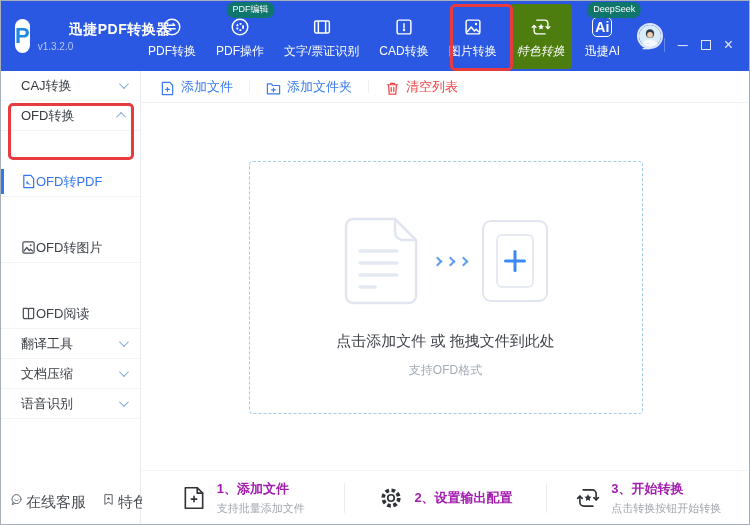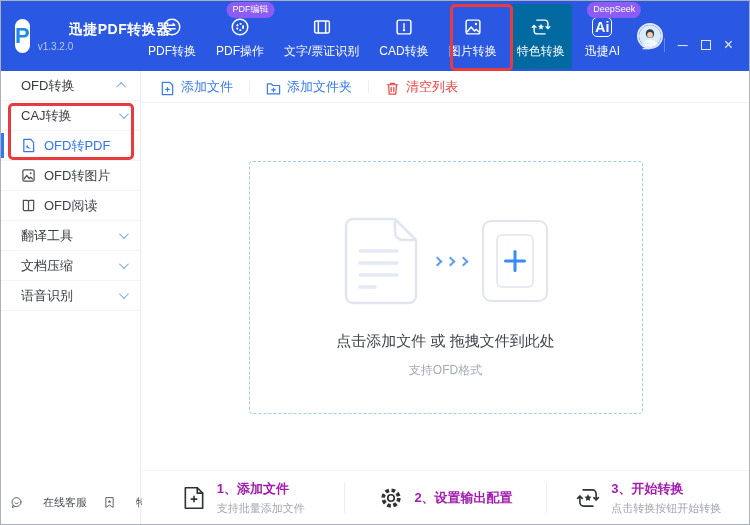--- a/index.html
+++ b/index.html
@@ -8,50 +8,50 @@
   .window { position:relative; width:750px; height:525px; border:1px solid #aab0b9; background:#fff; overflow:hidden; }
 
   
   .header { position:absolute; top:0; left:0; right:0; height:70px; background:#2a58e2; display:flex; align-items:center; }
   .logo-block { display:flex; align-items:center; gap:8px; padding-left:14px; width:138px; flex:none; }
   .logo { width:34px; height:34px; background:#fff; border-radius:8px; display:flex; align-items:center; justify-content:center; font-weight:bold; font-size:22px; color:#1e88e5; }
   .titles .app-title { color:#fff; font-size:14px; font-weight:bold; letter-spacing:.5px; white-space:nowrap;margin-left:31px; }
   .titles .app-version { color:#b9c9f7; font-size:10px; margin-top:2px; }
   .nav { display:flex; align-items:center; gap:6px; margin-left:2px; }
   .nav-item { position:relative; display:flex; flex-direction:column; align-items:center; gap:5px; padding:12px 7px 9px; border-radius:4px; cursor:pointer; }
-  .nav-item.active { background:#0369a1; }
+  .nav-item.active { background:#4d7c0f;font-style:italic; }
   .nav-icon { width:22px; height:22px; color:#fff; display:block; }
   .nav-icon svg { width:22px; height:22px; display:block; }
   .nav-label { color:#fff; font-size:12px; white-space:nowrap; }
-  .nav-badge { position:absolute; top:-2px; left:50%; transform:translateX(-28%); background:#8b5cf6; color:#fff; font-size:9px; line-height:1; padding:3px 6px 4px; border-radius:8px; white-space:nowrap; z-index:3; }
+  .nav-badge { position:absolute; top:-2px; left:50%; transform:translateX(-28%); background:#0f766e; color:#fff; font-size:9px; line-height:1; padding:3px 6px 4px; border-radius:8px; white-space:nowrap; z-index:3; }
   .ai-box { width:20px; height:20px; margin:1px; border:1.6px solid #fff; border-radius:5px; color:#fff; font-size:14px; font-weight:bold; display:flex; align-items:center; justify-content:center; }
   .avatar { width:26px; height:26px; border-radius:50%; margin-left:10px; border:2px solid rgba(255,255,255,.85); overflow:hidden; flex:none; cursor:pointer; }
   .avatar svg { display:block; }
   .win-controls { position:absolute; top:36px; right:16px; display:flex; align-items:center; gap:13px; color:#e2e8fb; }
   .wc-menu { font-size:15px; line-height:1; cursor:pointer; }
   .wc-div { width:1px; height:14px; background:rgba(255,255,255,.28); }
   .wc-min { font-size:14px; line-height:1; cursor:pointer; }
   .wc-max { width:10px; height:10px; border:1.5px solid #e2e8fb; cursor:pointer; }
   .wc-close { font-size:16px; line-height:1; cursor:pointer; }
 
   
   .sidebar { position:absolute; top:70px; left:0; bottom:0; width:140px; background:#fff; border-right:1px solid #e9ebee; display:flex; flex-direction:column; }
   .side-row { height:30px; flex:none; display:flex; align-items:center; padding:0 14px 0 20px; font-size:13px; color:#383c42; border-bottom:1px solid #f3f4f6; cursor:pointer; position:relative; }
   .side-row .lbl { flex:1; }
   .chev { width:7px; height:7px; border-right:1.6px solid #7aa5dc; border-bottom:1.6px solid #7aa5dc; flex:none; }
   .chev.down { transform:rotate(45deg) translateY(-2px); }
   .chev.up { transform:rotate(-135deg) translateY(-2px); }
-  .side-child { gap:8px; color:#3c4149; }
+  .side-child { color:#3c4149;margin-top:36px; }
   .side-child .s-icon { width:15px; height:15px; color:#4a4f57; flex:none; }
   .side-child .s-icon svg { width:15px; height:15px; display:block; }
   .side-child.active { color:#3377f0; }
   .side-child.active .s-icon { color:#3377f0; }
   .side-child.active::before { content:''; position:absolute; left:0; top:2px; bottom:2px; width:3px; background:#3377f0; }
   .side-footer { margin-top:auto; height:44px; flex:none; display:flex; align-items:center; padding:0 9px; }
-  .sf-item { display:flex; align-items:center; gap:20px; font-size:11px; color:#4a4e55; cursor:pointer; white-space:nowrap; }
+  .sf-item { display:flex; align-items:flex-start; gap:3px; font-size:15px; color:#4a4e55; cursor:pointer; white-space:nowrap; }
   .sf-item svg { width:13px; height:13px; display:block; color:#5a5f66; }
   .sf-div { width:1px; height:12px; background:#e4e6e9; margin:0 8px; }
 
   
   .main { position:absolute; top:70px; left:141px; right:0; bottom:0; display:flex; flex-direction:column; background:#fff; }
   .toolbar { height:32px; flex:none; display:flex; align-items:center; padding-left:18px; border-bottom:1px solid #f1f2f4; }
   .tb-btn { display:flex; align-items:flex-end; gap:6px; font-size:13px; color:#3a7bf0; cursor:pointer; }
   .tb-btn svg { width:15px; height:15px; display:block; }
   .tb-btn.disabled { color:#ef4444; cursor:default; }
   .tb-div { width:1px; height:13px; background:#edeff2; margin:0 16px; }
@@ -186,26 +186,26 @@
       <span class="wc-menu">≡</span>
       <span class="wc-div"></span>
       <span class="wc-min">─</span>
       <span class="wc-max"></span>
       <span class="wc-close">×</span>
     </div>
   </header>
 
   <aside class="sidebar">
     <div class="side-row">
+      <span class="lbl">CAJ转换</span>
+      <span class="chev down"></span>
+    </div>
+    <div class="side-row">
       <span class="lbl">OFD转换</span>
       <span class="chev up"></span>
-    </div>
-    <div class="side-row">
-      <span class="lbl">CAJ转换</span>
-      <span class="chev down"></span>
     </div>
     <div class="side-row side-child active">
       <span class="s-icon">
         <svg viewBox="0 0 16 16" fill="none" stroke="currentColor" stroke-width="1.3" stroke-linejoin="round">
             <path d="M3 1.5h7.5L13.5 5v9.5H3z"></path>
             <path d="M5.3 8.3c1.4 3.1 3.7 3.3 5.3 2.7-2.1-.4-3.6-1.9-4.2-4.5-.2 1.6-.1 3.1-1.1 4.6z" fill="currentColor" stroke="none"></path>
           </svg>
       </span>
       <span class="lbl">OFD转PDF</span>
     </div>

